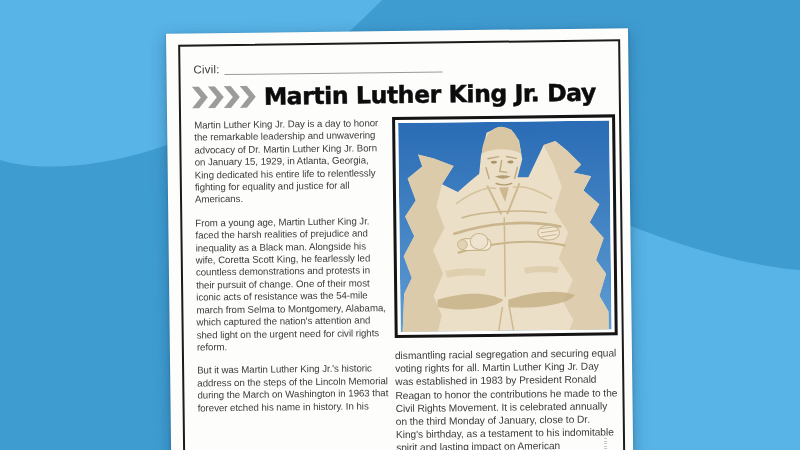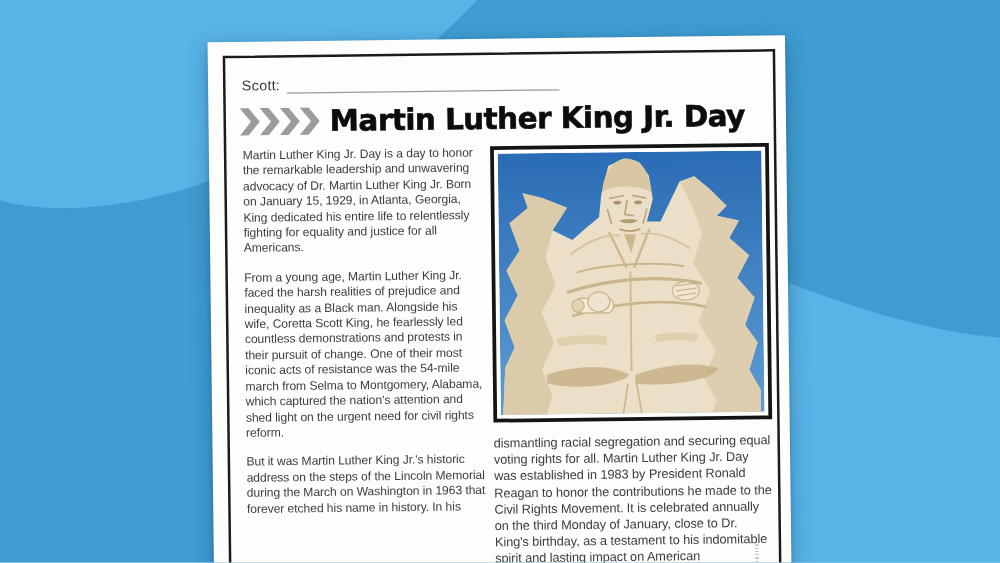--- a/index.html
+++ b/index.html
@@ -63,21 +63,21 @@
 <svg class="bg" viewBox="0 0 800 450" preserveAspectRatio="none">
   <rect x="0" y="0" width="800" height="450" fill="#3f9cd1"></rect>
   <path d="M0,0 L382,0 C322,62 238,122 152,150 C98,167 38,172 0,160 Z" fill="#58b3e6"></path>
   <path d="M800,270 C744,266 662,242 584,206 L556,192 L556,450 L800,450 Z" fill="#58b3e6"></path>
 </svg>
 
 <div class="paper">
   <div class="frame">
 
     <div class="name-row">
-      <span class="name-label">Scott:</span>
+      <span class="name-label">Civil:</span>
       <span class="name-line"></span>
     </div>
 
     <div class="title-row">
       <svg class="chevrons" width="64" height="22" viewBox="0 0 64 22">
         <g fill="#9c9c9c">
           <polygon points="0,0 7,0 16,11 7,22 0,22 9,11"></polygon>
           <polygon points="16,0 23,0 32,11 23,22 16,22 25,11"></polygon>
           <polygon points="32,0 39,0 48,11 39,22 32,22 41,11"></polygon>
           <polygon points="48,0 55,0 64,11 55,22 48,22 57,11"></polygon>

